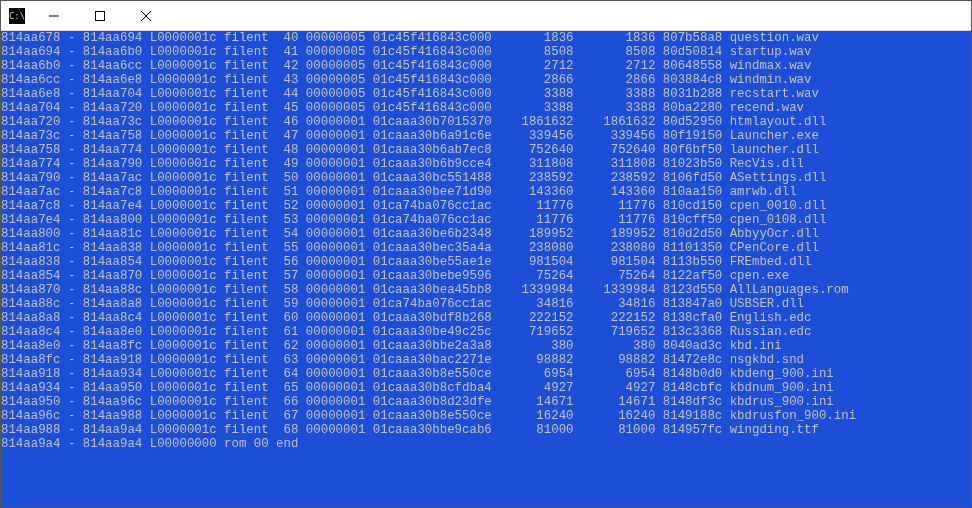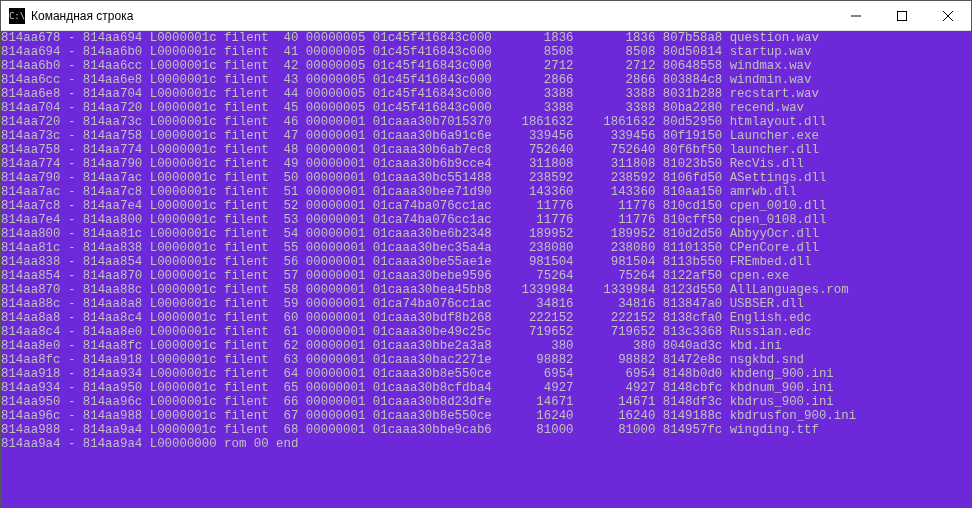--- a/index.html
+++ b/index.html
@@ -52,40 +52,39 @@
       height: 100%;
       display: flex;
       align-items: center;
       justify-content: center;
       font-size: 12px;
       cursor: pointer;
       font-family: "Segoe UI", sans-serif;
     }
     .console {
       flex: 1;
-      background: #6d28d9;
+      background: #1d4ed8;
       color: #c0c0c0;
       font-family: "Consolas", "Courier New", monospace;
       font-size: 12.4px;
       line-height: 14px;
       padding: 0;
       overflow: hidden;
       white-space: pre;
     }
     .console-row {
       display: block;
     }
   </style>
 </head>
 <body>
 
 <div class="window">
   <div class="titlebar">
     <span class="titlebar-icon">C:\</span>
-    <span class="titlebar-title">Командная строка</span>
     <div class="titlebar-buttons">
       <div class="titlebar-btn">
         <svg width="10" height="10" viewBox="0 0 10 10">
             <line x1="0" y1="5" x2="10" y2="5" stroke="#000" stroke-width="1"></line>
           </svg>
       </div>
       <div class="titlebar-btn">
         <svg width="10" height="10" viewBox="0 0 10 10">
             <rect x="0.5" y="0.5" width="9" height="9" stroke="#000" fill="none" stroke-width="1"></rect>
           </svg>

